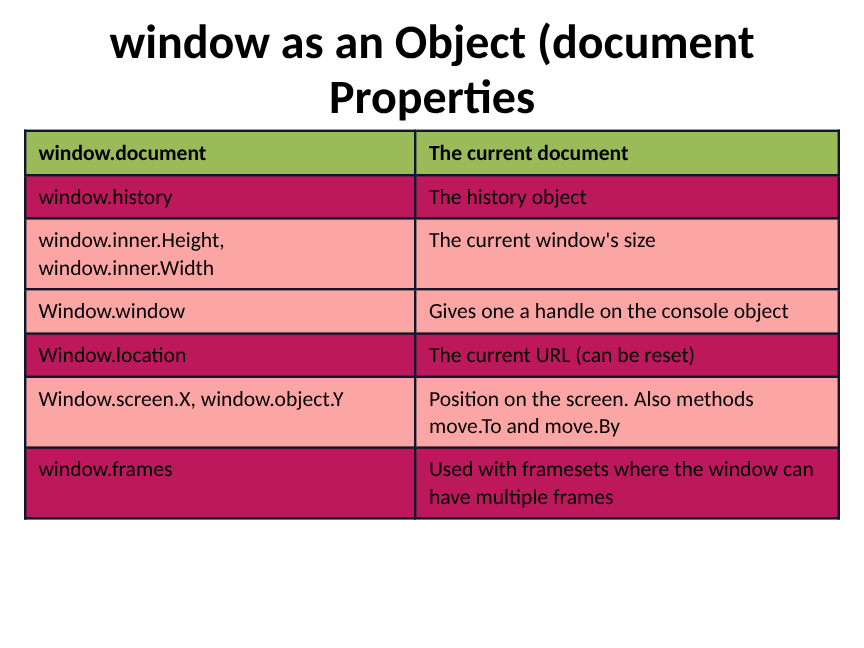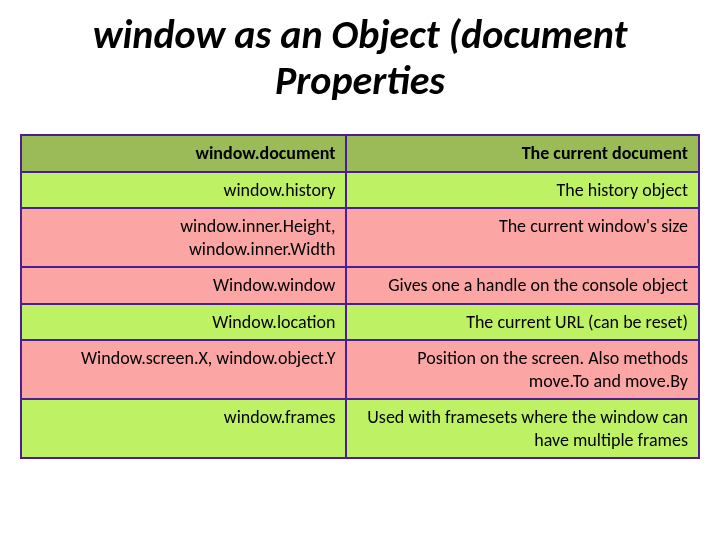--- a/index.html
+++ b/index.html
@@ -14,48 +14,47 @@
   .slide {
     box-sizing: border-box;
     width: 720px;
     height: 540px;
     padding: 8px 20px 20px 20px;
   }
   .title {
     text-align: center;
     font-size: 40px;
     line-height: 1.15;
-    margin: 4px 0 30px 0;
+    margin: 4px 0 4px 0;
     color: #000;
-    font-style: italic;
   }
   .title-strong {
     font-weight: 700;
   }
   table.props {
     width: 100%;
     border-collapse: collapse;
     table-layout: fixed;
     font-size: 18px;
   }
   table.props col.c1 { width: 48%; }
   table.props col.c2 { width: 52%; }
   table.props th, table.props td {
-    text-align: right;
+    text-align: left;
     vertical-align: top;
     padding: 6px 10px;
-    border: 2px solid #4c1d95;
+    border: 2px solid #0f172a;
     line-height: 1.25;
   }
   table.props thead th {
     background: #9bbb59; 
     font-weight: 700;
   }
   table.props tbody tr.band-a td {
-    background: #bef264;
+    background: #be185d;
     margin-top: 12px;
   }
   table.props tbody tr.band-b td {
     background: #fca5a5;
   }
 </style>
 </head>
 <body>
 
 <div class="slide">

